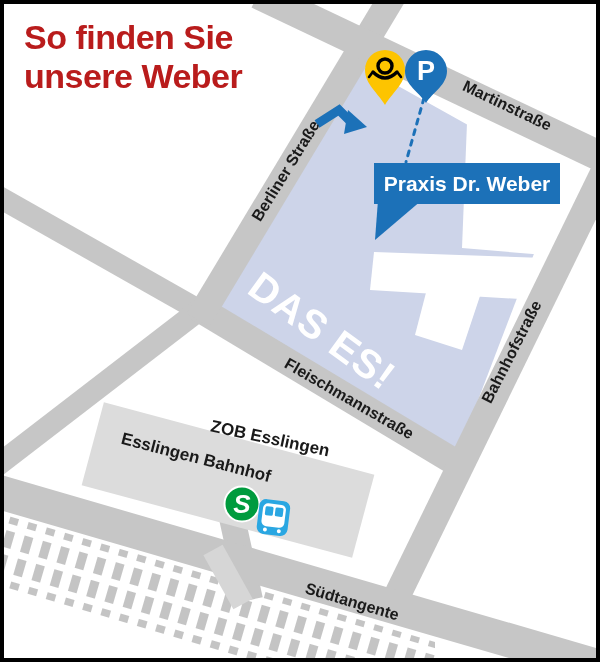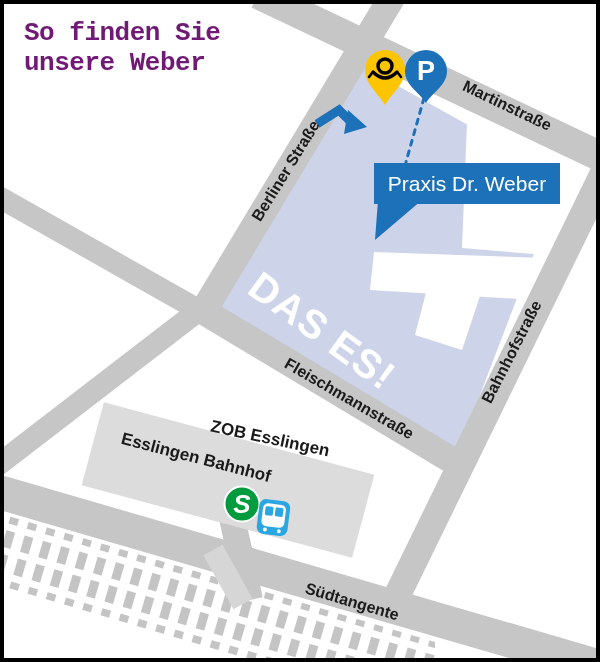--- a/index.html
+++ b/index.html
@@ -5,37 +5,37 @@
   html,body{margin:0;padding:0;background:#fff;}
   .frame{
     position:relative;width:600px;height:662px;box-sizing:border-box;
     border:4px solid #000;overflow:hidden;background:#fff;
     font-family:"Liberation Sans","DejaVu Sans",sans-serif;
   }
   .inner{position:absolute;left:-4px;top:-4px;width:600px;height:662px;}
   .layer{position:absolute;left:0;top:0;}
   .title{
     position:absolute;left:24px;top:18px;
-    font-size:26px;font-weight:bold;color:#701a75;line-height:1.16;letter-spacing:-0.5px;font-family:Liberation Mono, monospace;
+    font-size:34px;font-weight:bold;color:#b91c1c;line-height:1.16;letter-spacing:-0.5px;
   }
   .street-label{
     position:absolute;font-size:16px;font-weight:bold;color:#1a1a1a;
     white-space:nowrap;transform-origin:center;
   }
   .place-label{
     position:absolute;font-size:17px;font-weight:bold;color:#1a1a1a;
     white-space:nowrap;transform-origin:center;
   }
   .das-es{
     position:absolute;font-size:40px;font-weight:bold;color:#ffffff;
     letter-spacing:1px;white-space:nowrap;transform-origin:center;
   }
   .praxis-bubble{
     position:absolute;left:374px;top:163px;width:186px;height:41px;
-    background:#1c71b8;color:#fff;font-size:21px;font-weight:normal;
+    background:#1c71b8;color:#fff;font-size:21px;font-weight:bold;
     text-align:center;line-height:41px;white-space:nowrap;
   }
 </style>
 </head>
 <body>
 
 <div class="frame">
   <div class="inner">
 
     <svg class="layer" width="600" height="662" viewBox="0 0 600 662">

